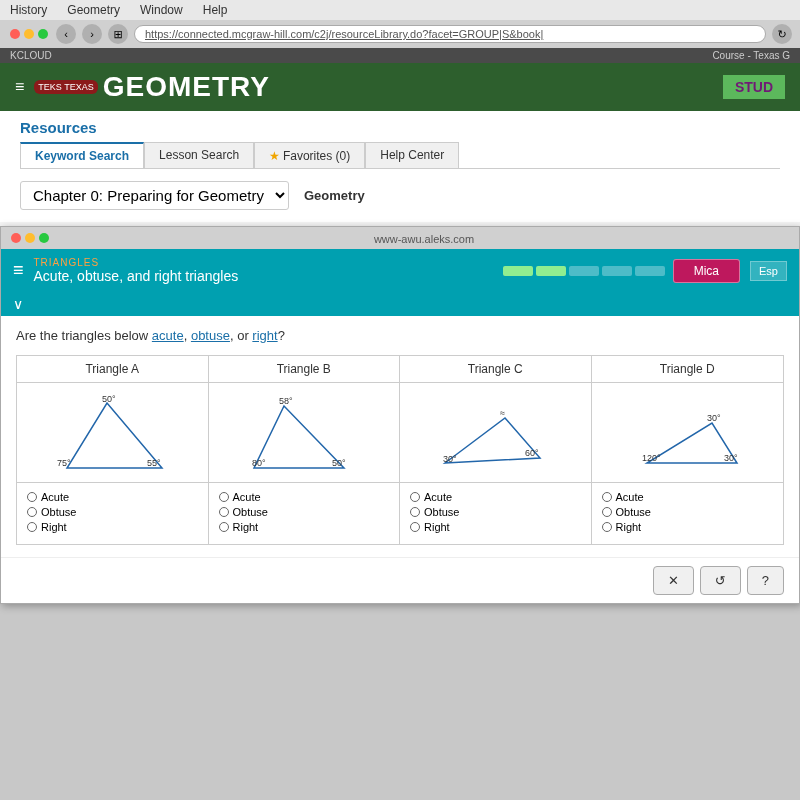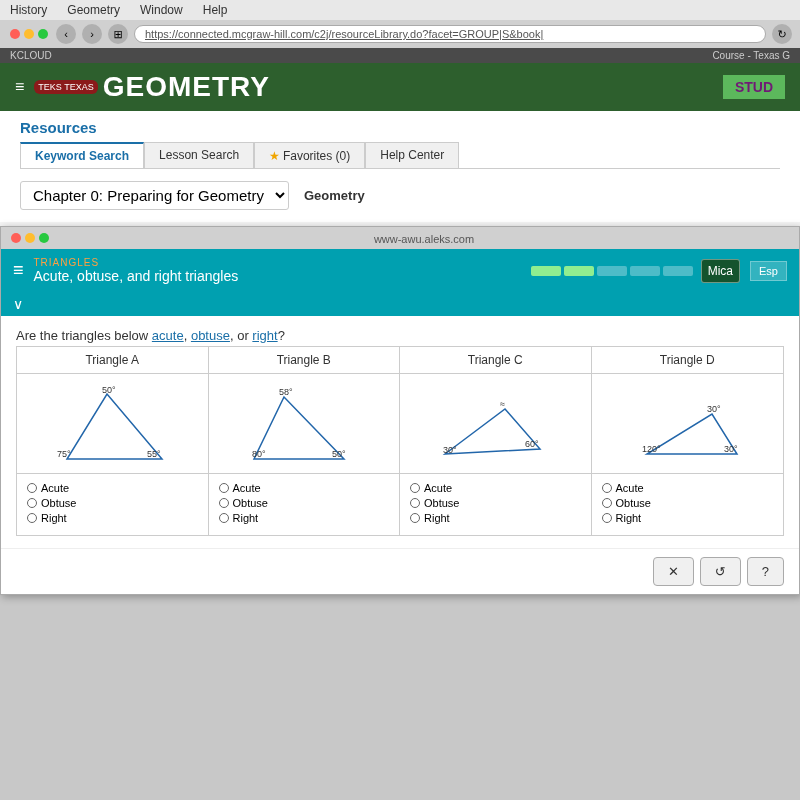--- a/index.html
+++ b/index.html
@@ -43,28 +43,28 @@
     .aleks-header { background: #00a0b0; display: flex; align-items: center; padding: 8px 12px; gap: 10px; }
     .aleks-hamburger { color: white; font-size: 18px; cursor: pointer; }
     .aleks-topic-section { }
     .aleks-topic-label { color: #ff9f40; font-size: 10px; font-weight: normal; letter-spacing: 1px; }
     .aleks-topic-title { color: white; font-size: 14px; font-weight: normal; }
     .aleks-progress-area { margin-left: auto; display: flex; align-items: center; gap: 8px; }
     .progress-bar-container { display: flex; gap: 3px; }
     .progress-seg { height: 10px; width: 30px; border-radius: 2px; }
     .progress-seg.filled { background: #90ee90; }
     .progress-seg.empty { background: rgba(255,255,255,0.3); }
-    .aleks-user-btn { background: #14532d; color: white; font-size: 12px; padding: 4px 6px; border: 1px solid rgba(255,255,255,0.4); border-radius: 3px; cursor: pointer; }
+    .aleks-user-btn { background: #be185d; color: white; font-size: 12px; padding: 4px 20px; border: 1px solid rgba(255,255,255,0.4); border-radius: 3px; cursor: pointer; }
     .esp-btn { background: rgba(255,255,255,0.2); color: white; font-size: 11px; padding: 3px 8px; border: 1px solid rgba(255,255,255,0.3); cursor: pointer; }
     .aleks-subheader { background: #00a0b0; padding: 4px 12px; }
     .chevron-down { color: white; font-size: 14px; cursor: pointer; }
 
     
     .aleks-content { padding: 12px 15px; background: white; }
-    .question-text { font-size: 13px; margin-bottom: 3px; color: #333; }
+    .question-text { font-size: 13px; margin-bottom: 12px; color: #333; }
     .question-text a { color: #1a6fa8; text-decoration: underline; }
     .triangles-grid { display: grid; grid-template-columns: repeat(4, 1fr); border: 1px solid #ccc; }
     .triangle-col { border-right: 1px solid #ccc; }
     .triangle-col:last-child { border-right: none; }
     .triangle-header { text-align: center; padding: 6px; font-size: 12px; color: #333; border-bottom: 1px solid #ccc; }
     .triangle-diagram { height: 100px; position: relative; display: flex; align-items: center; justify-content: center; border-bottom: 1px solid #ccc; }
     .triangle-options { padding: 8px 10px; font-size: 11px; }
     .radio-option { display: flex; align-items: center; gap: 4px; margin-bottom: 3px; cursor: pointer; }
     .radio-circle { width: 10px; height: 10px; border-radius: 50%; border: 1px solid #666; flex-shrink: 0; }
 

